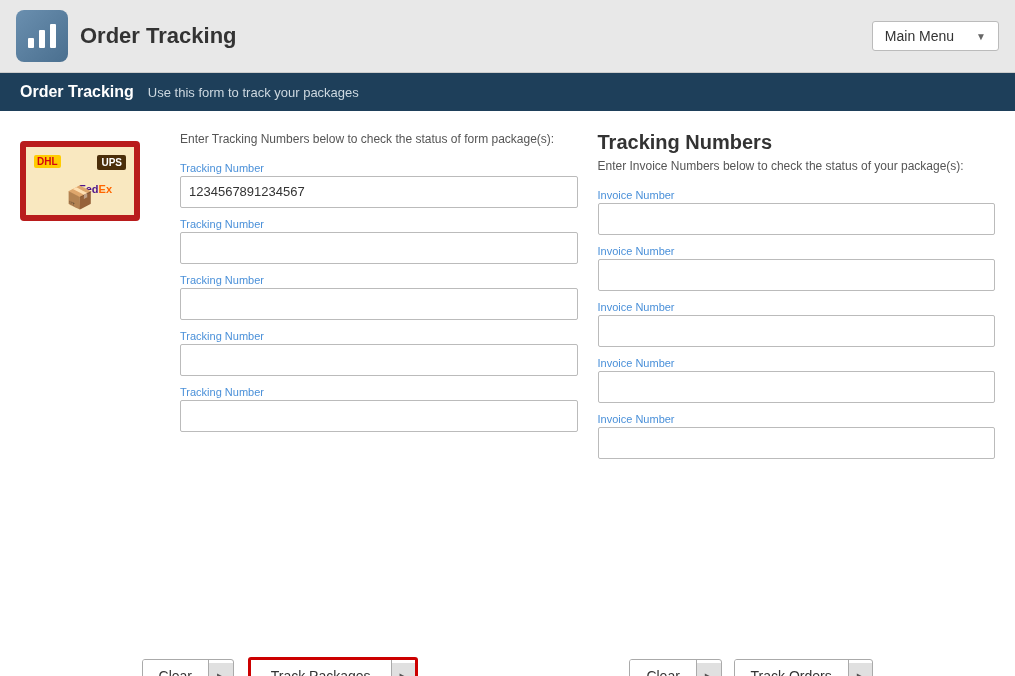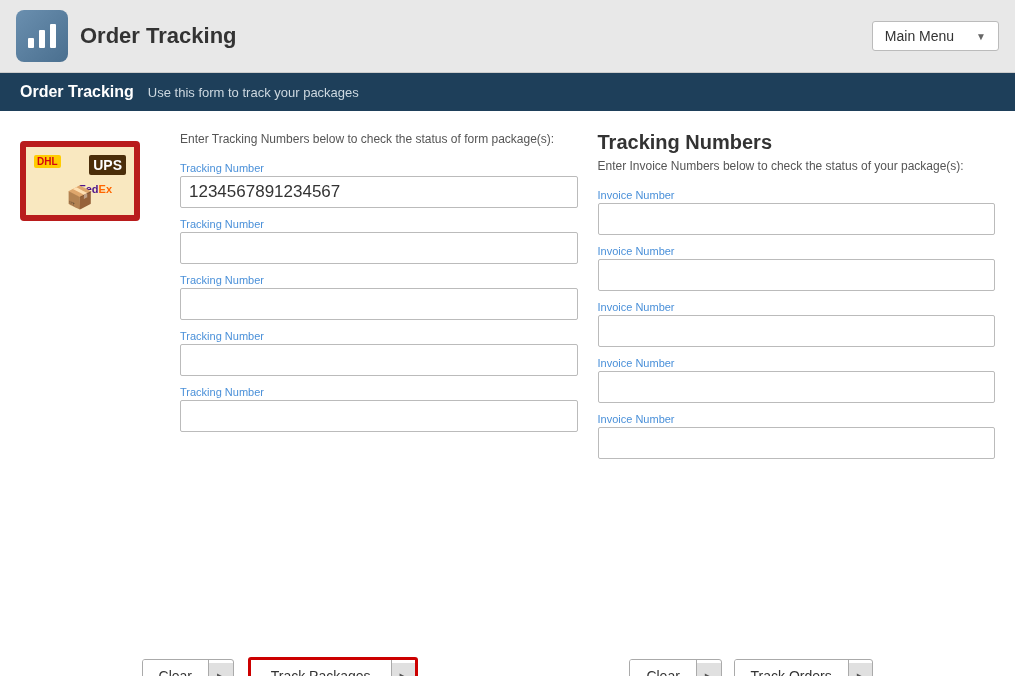--- a/index.html
+++ b/index.html
@@ -118,21 +118,21 @@
       font-weight: bold;
       color: #d40511;
       background: #ffcc00;
       padding: 1px 3px;
       border-radius: 2px;
     }
     .ups-label {
       position: absolute;
       top: 8px;
       right: 8px;
-      font-size: 14px;
+      font-size: 10px;
       font-weight: bold;
       color: white;
       background: #4b2e0a;
       padding: 2px 4px;
       border-radius: 2px;
       margin-left: 42px;
     }
     .fedex-label {
       position: absolute;
       bottom: 20px;
@@ -183,21 +183,21 @@
       font-size: 11px;
       color: #4a90d9;
       margin-bottom: 2px;
     }
     .field-input {
       width: 100%;
       height: 32px;
       border: 1px solid #bbb;
       border-radius: 2px;
       padding: 4px 8px;
-      font-size: 17px;
+      font-size: 13px;
       color: #333;
       outline: none;
     }
 
     .btn-clear {
       display: flex;
       align-items: center;
       gap: 0;
       border: 1px solid #aaa;
       border-radius: 3px;

